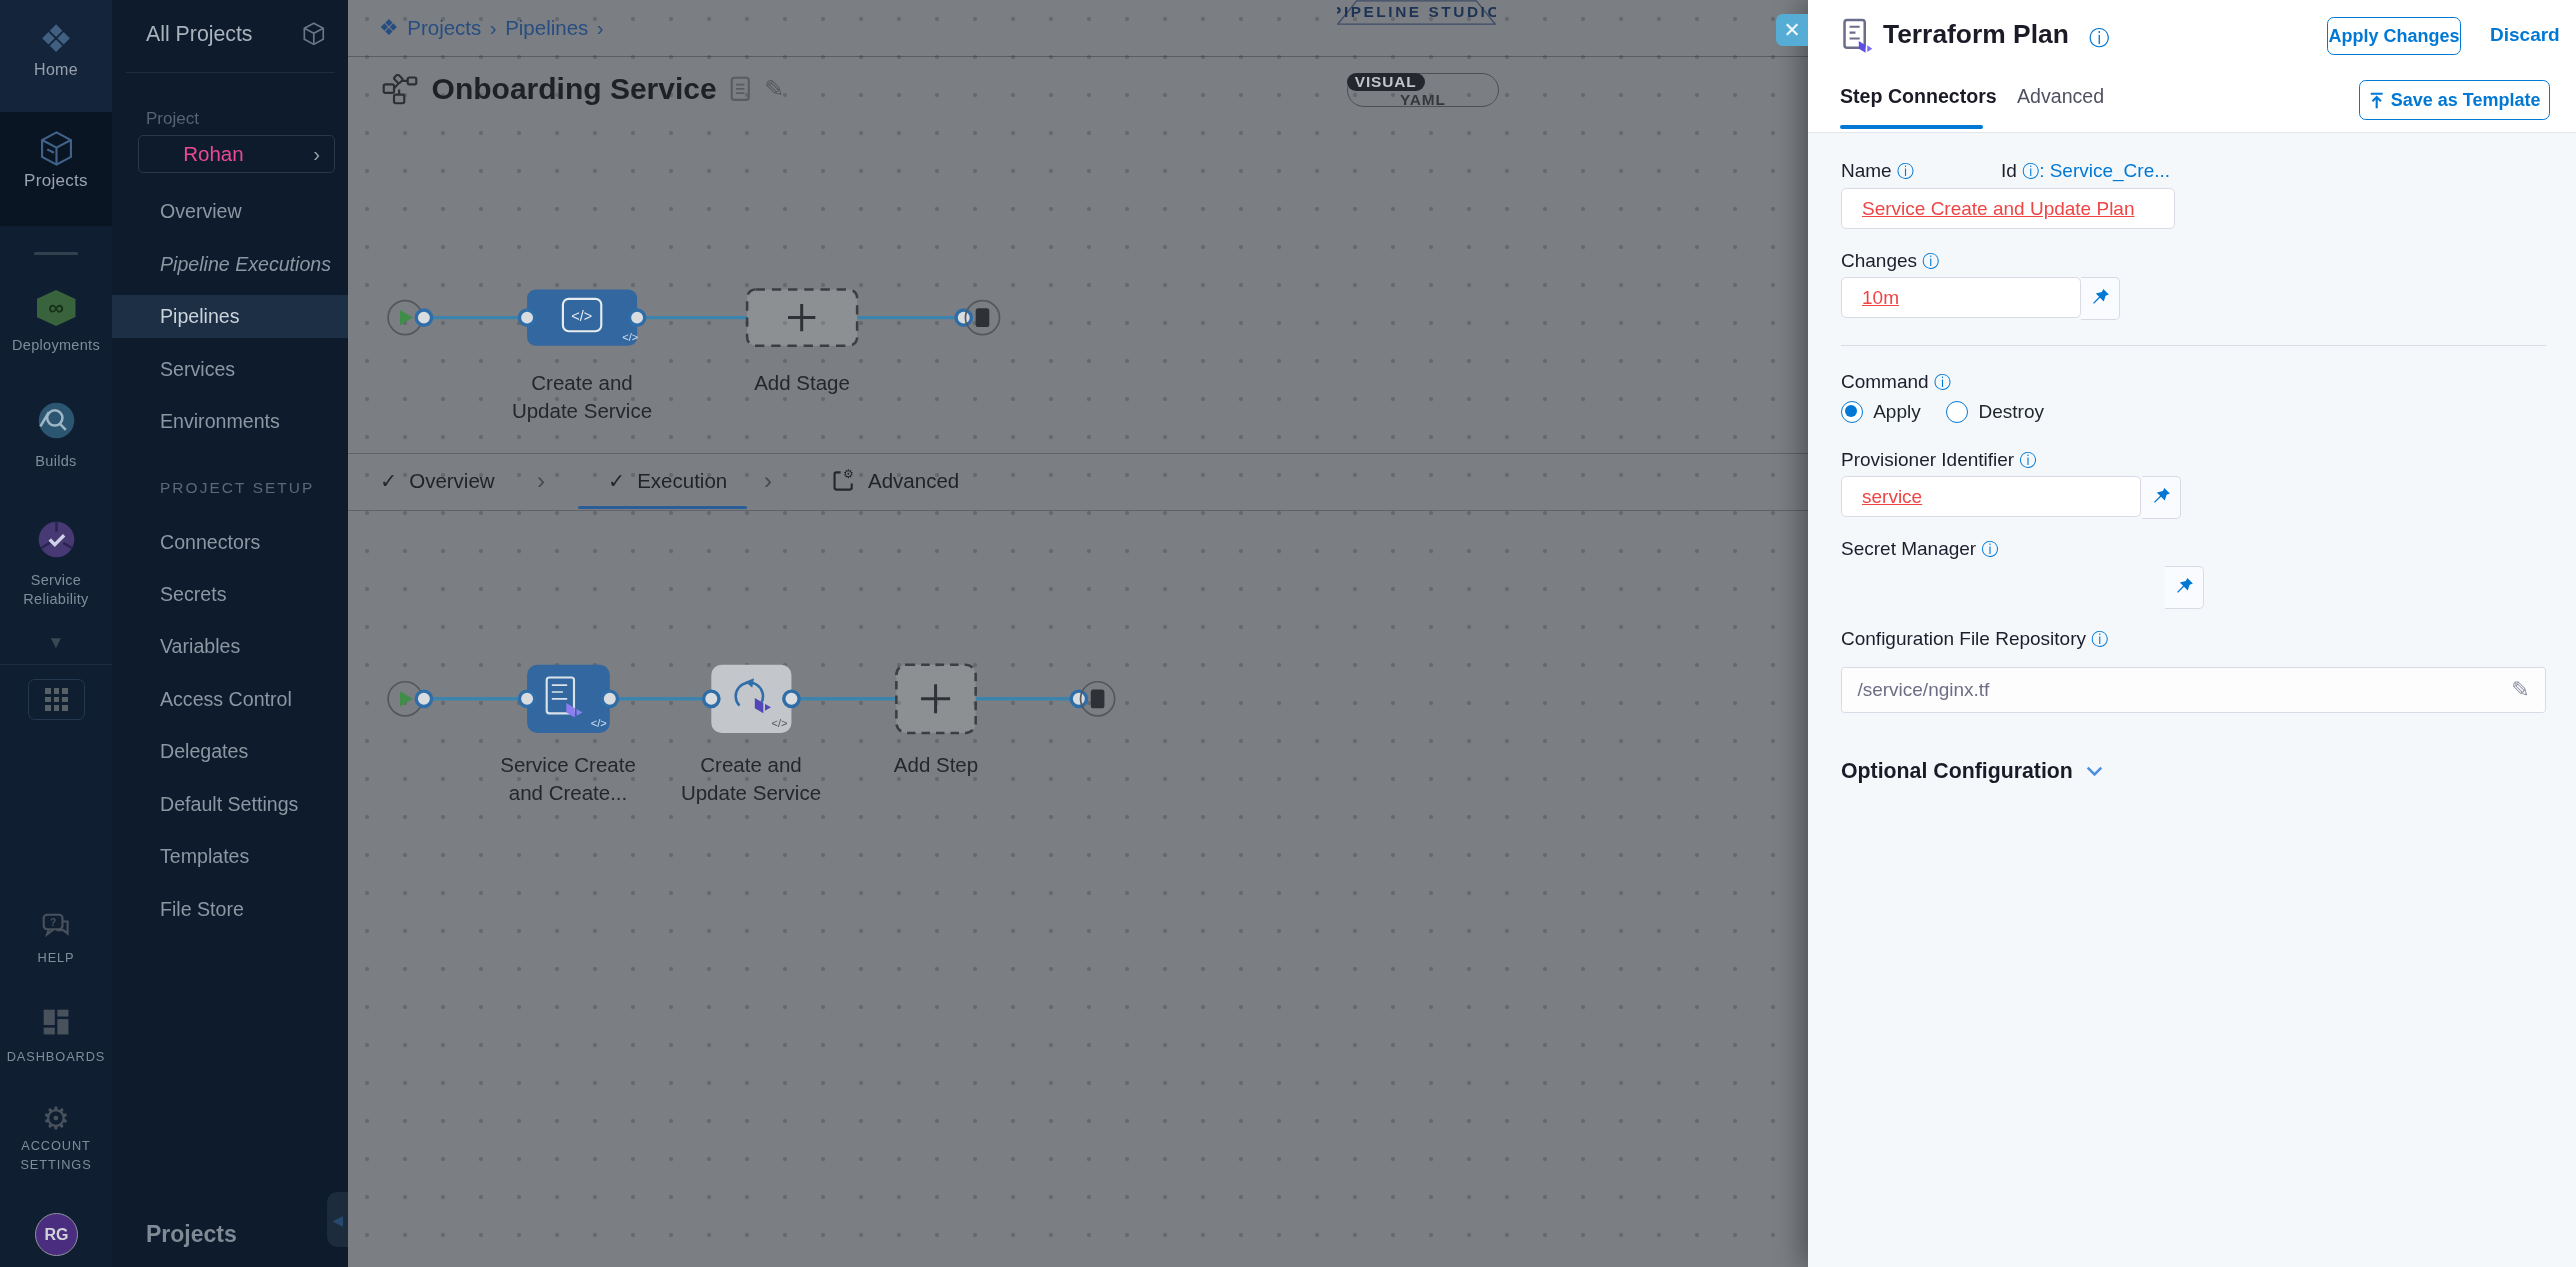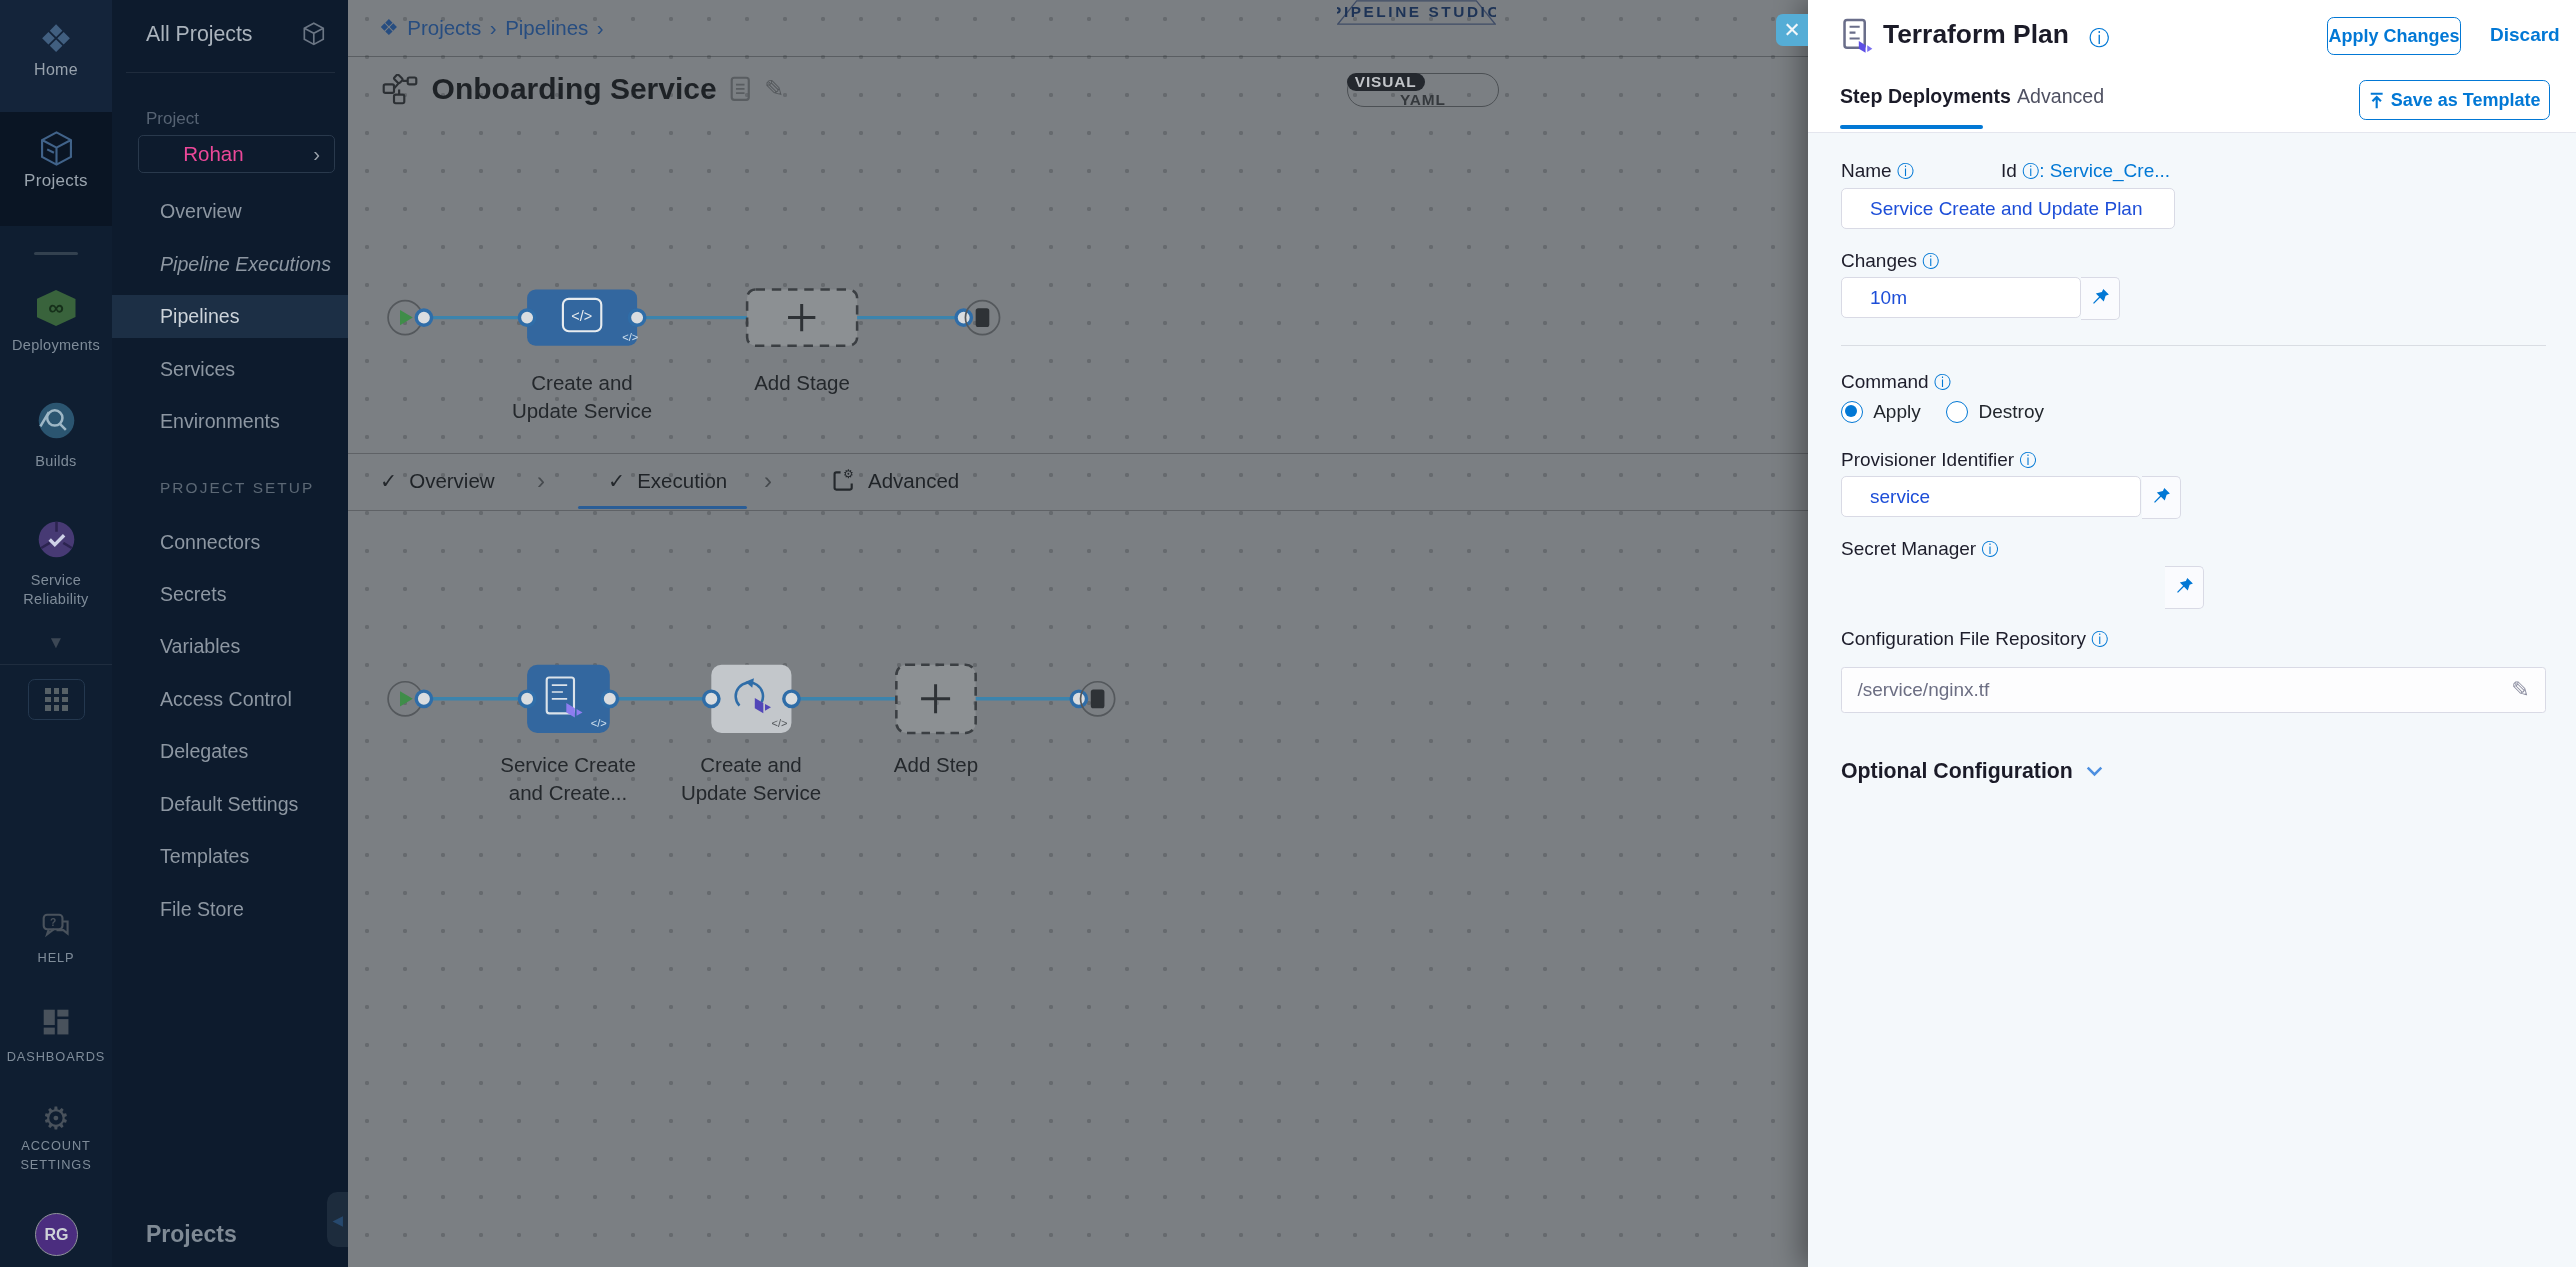--- a/index.html
+++ b/index.html
@@ -19,21 +19,21 @@
     background-image:radial-gradient(#666a6e 1.9px,transparent 2.4px);background-size:38px 38px;z-index:10;}
   .nodelabel{position:absolute;transform:translateX(-50%);font-size:20.5px;line-height:28px;color:#24282c;text-align:center;white-space:nowrap;}
   .crumb{color:#274d80;font-size:20.5px;}
   .tabtxt{font-size:20.5px;color:#1f2327;}
   
   #drawer{left:1808px;top:0;width:768px;height:1268px;background:#ffffff;z-index:40;box-shadow:-8.5px 0 25.6px rgba(0,0,0,.35);}
   .formbg{position:absolute;left:0;top:132px;width:768px;height:1135px;background:#f4f8fb;border-top:0.9px solid #e4e6ee;}
   .flabel{position:absolute;font-size:19px;color:#1d1d2b;}
   .info{color:#0278d5;font-size:17px;font-style:normal;}
   input.field{position:absolute;height:41px;border:0.9px solid #d9dae5;border-radius:5.1px;background:#fff;
-    font-family:"Liberation Sans",sans-serif;font-size:19px;color:#1d4ed8;padding:0 28px;box-sizing:border-box;outline:none;}
+    font-family:"Liberation Sans",sans-serif;font-size:19px;color:#ef4444;padding:0 20px;box-sizing:border-box;outline:none;text-decoration:underline;}
   .pinbox{position:absolute;height:41px;width:38px;background:#fafbfe;border:0.9px solid #d9dae5;border-left:none;
     border-radius:0 5.1px 5.1px 0;display:flex;align-items:center;justify-content:center;}
   .btn-outline{position:absolute;display:flex;align-items:center;justify-content:center;gap:6.8px;border:1.3px solid #0278d5;
     border-radius:6.8px;background:#fff;color:#0278d5;font-size:18px;font-weight:bold;cursor:pointer;}
   .blue{color:#0278d5;}
   .radio{width:22px;height:22px;border-radius:50%;border:1.7px solid #0278d5;background:#fff;display:inline-block;box-sizing:border-box;position:relative;}
   .radio.on::after{content:"";position:absolute;left:3.4px;top:3.4px;width:12px;height:12px;border-radius:50%;background:#0278d5;}
 </style>
 </head>
 <body>
@@ -298,21 +298,21 @@
       <rect x="3" y="3" width="24" height="33" rx="3" fill="none" stroke="#6a6e8a" stroke-width="3"></rect>
       <path d="M9 11 H21 M9 18 H16 M9 25 H21" stroke="#6a6e8a" stroke-width="2.5"></path>
       <path d="M20 28 L28 33 L28 42 L20 37 Z" fill="#5c4ee5"></path>
       <path d="M30 33 L36 37 L30 41 Z" fill="#7a6ff0"></path>
     </svg>
     <div class="abs" style="left:75px;top:19px;font-size:26.4px;font-weight:bold;color:#1b1b28;">Terraform Plan</div>
     <span class="abs info" style="left:281px;top:24px;font-size:20.5px;">ⓘ</span>
     <div class="btn-outline" style="left:519px;top:17px;width:132px;height:36px;">Apply Changes</div>
     <div class="abs" style="left:682px;top:24px;font-size:19px;font-weight:bold;color:#0278d5;">Discard</div>
 
-    <div class="abs" style="left:32px;top:85px;font-size:19.6px;font-weight:bold;color:#1b1b28;">Step Deployments</div>
+    <div class="abs" style="left:32px;top:85px;font-size:19.6px;font-weight:bold;color:#1b1b28;">Step Connectors</div>
     <div class="abs" style="left:209px;top:85px;font-size:19.6px;color:#4f5162;">Advanced</div>
     <div class="abs" style="left:32px;top:125px;width:143px;height:4.3px;background:#0278d5;border-radius:2.6px;"></div>
     <div class="btn-outline" style="left:551px;top:80px;width:189px;height:38px;">
       <svg width="15.4" height="17" viewBox="0 0 18 20">
         <path d="M2 2 H16 M9 6 V19 M4 11 L9 6 L14 11" fill="none" stroke="#0278d5" stroke-width="2.5"></path>
       </svg>
       <span>Save as Template</span>
     </div>
 
     <div class="formbg"></div>

